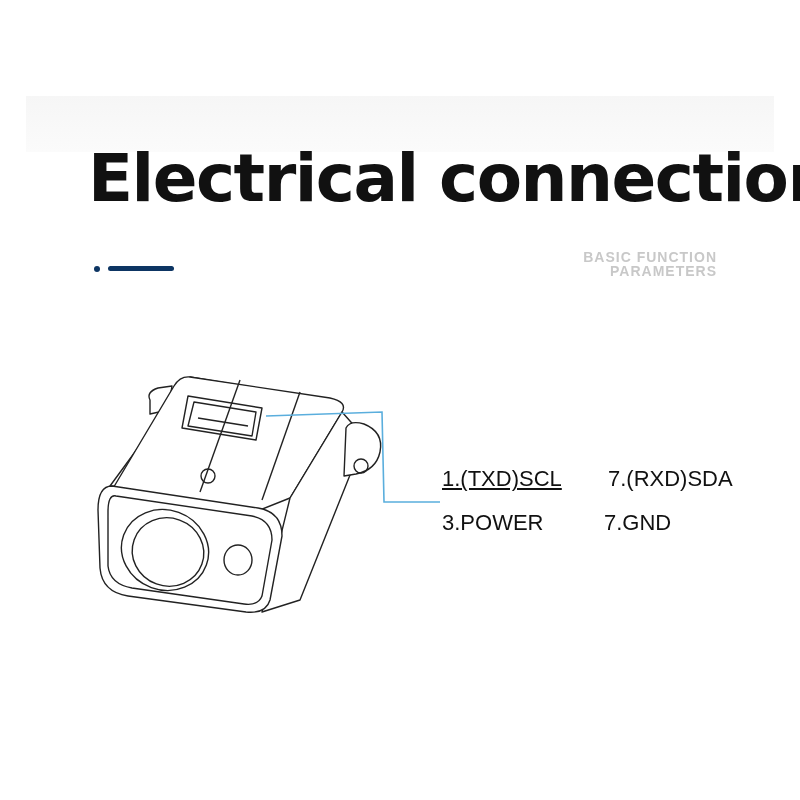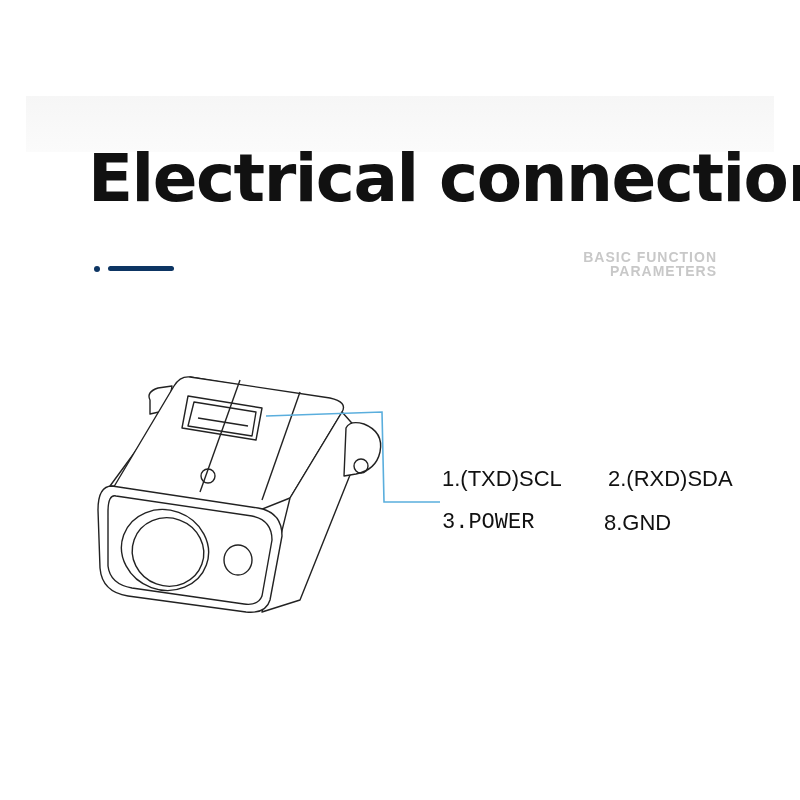--- a/index.html
+++ b/index.html
@@ -54,17 +54,17 @@
 
   <path d="M240 380 L200 492"></path>
   <path d="M300 392 L262 500"></path>
 </svg>
 
 <svg class="dev" width="800" height="800" fill="none" stroke="#5aaedd" stroke-width="1.6">
   <path d="M266 416 L382 412 L384 502 L440 502"></path>
 </svg>
 
 <div class="pins">
-  <div class="pin" style="left:0;top:0;">1.(TXD)SCL</div>
-  <div class="pin" style="left:166px;top:0;">2.(RXD)SDA</div>
-  <div class="pin" style="left:0;top:44px;font-family:Liberation Mono, monospace;">3.POWER</div>
-  <div class="pin" style="left:162px;top:44px;">8.GND</div>
+  <div class="pin" style="left:0;top:0;text-decoration:underline;">1.(TXD)SCL</div>
+  <div class="pin" style="left:166px;top:0;">7.(RXD)SDA</div>
+  <div class="pin" style="left:0;top:44px;">3.POWER</div>
+  <div class="pin" style="left:162px;top:44px;">7.GND</div>
 </div>
 
 </body></html>

